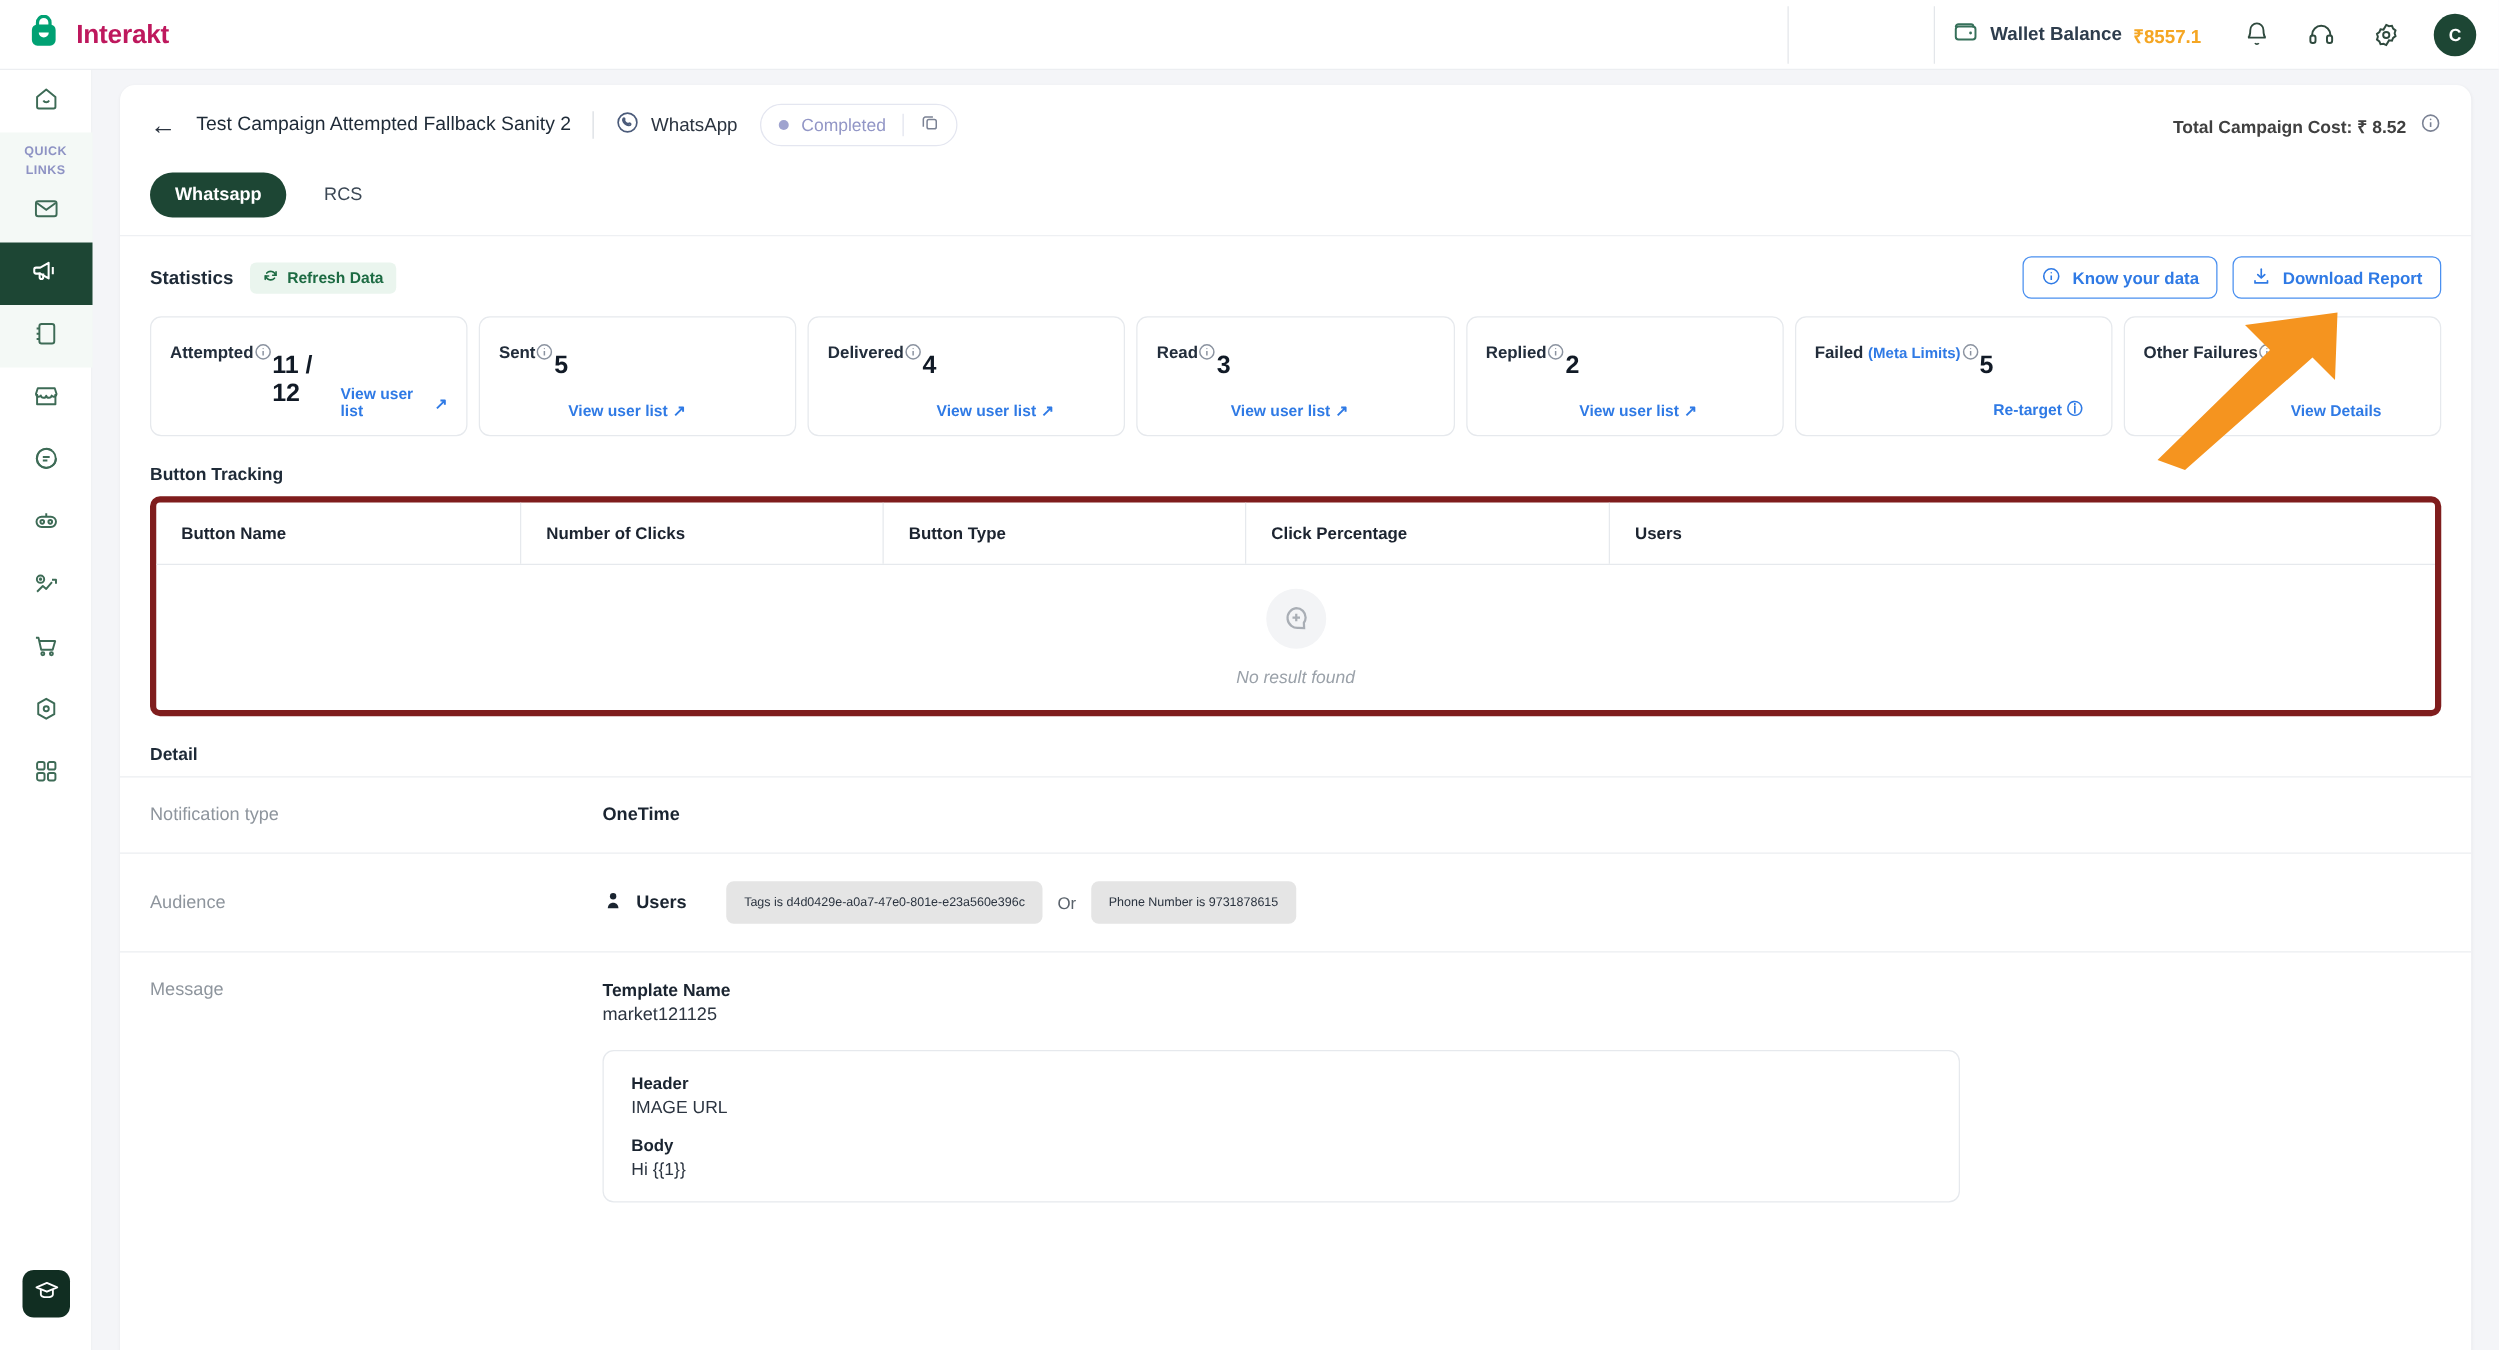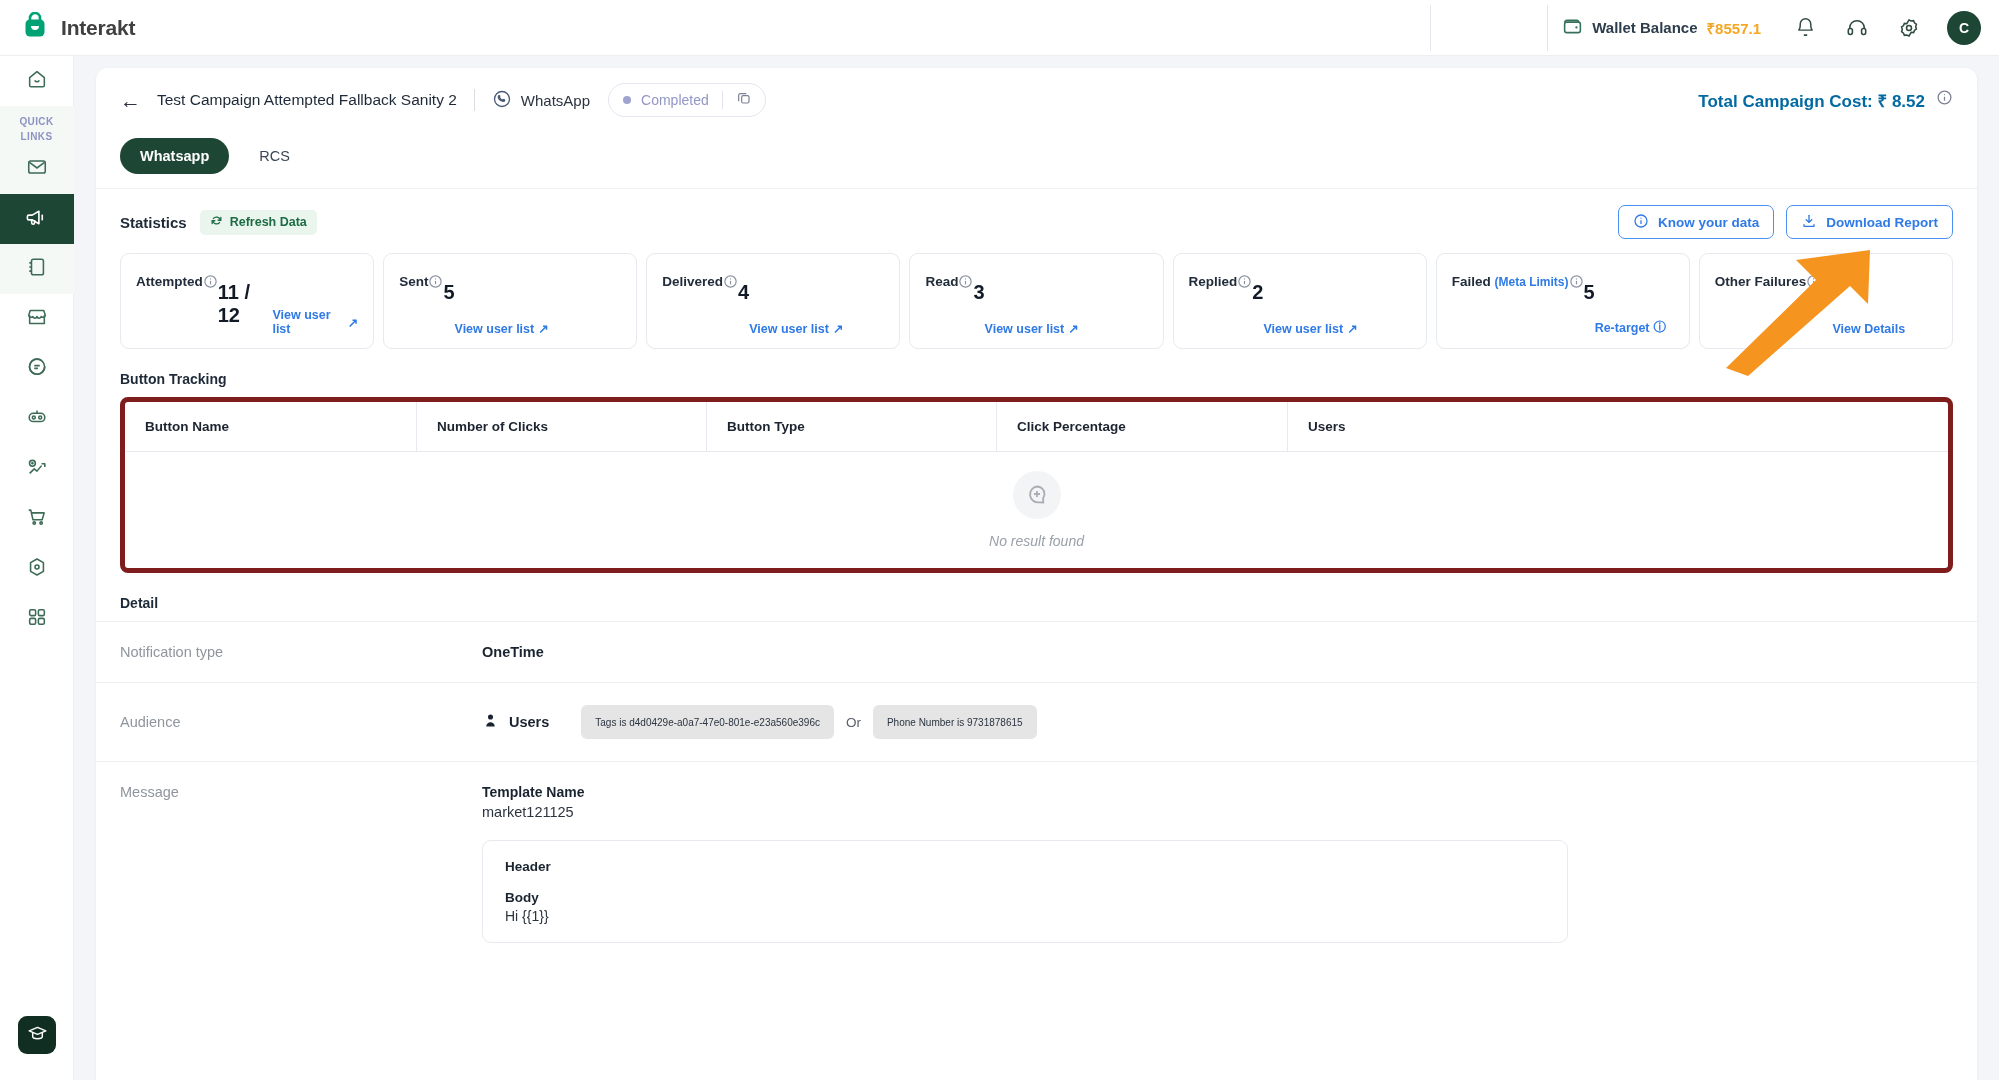--- a/index.html
+++ b/index.html
@@ -10,21 +10,21 @@
     overflow: hidden;
   }
 
   
   .topbar {
     position: absolute; top: 0; left: 0; width: 1999px; height: 56px;
     background: #ffffff; display: flex; align-items: center;
     border-bottom: 1px solid #eceef1; z-index: 30;
   }
   .brand { display: flex; align-items: center; gap: 13px; padding-left: 22px; }
-  .brand-name { font-size: 21px; font-weight: 700; color: #404040; letter-spacing: -0.2px; }
+  .brand-name { font-size: 21px; font-weight: 700; color: #be185d; letter-spacing: -0.2px; }
 
   .topbar-right {
     margin-left: auto; display: flex; align-items: center; height: 56px;
   }
   .white-slot {
     width: 118px; height: 46px; background: #fff;
     border-left: 1px solid #e3e6ea; border-right: 1px solid #e3e6ea;
     margin-right: 14px;
   }
   .wallet {
@@ -80,22 +80,22 @@
   .vbar { width: 1px; height: 22px; background: #d9dde2; margin: 0 17px; }
   .chan { display: flex; align-items: center; gap: 9px; font-size: 15px; color: #2b3440; font-weight: 500; }
   .statuspill {
     margin-left: 18px; display: flex; align-items: center; gap: 10px;
     border: 1px solid #e4e6f0; border-radius: 20px; height: 34px; padding: 0 13px 0 14px;
   }
   .dot { width: 8px; height: 8px; border-radius: 50%; background: #9fa3cf; }
   .status-txt { font-size: 14px; color: #9296c6; }
   .pill-div { width: 1px; height: 18px; background: #e1e3ee; margin: 0 3px; }
   .cost {
-    margin-left: auto; display: flex; align-items: flex-start; gap: 11px;
-    font-size: 17px; font-weight: 700; color: #0369a1;
+    margin-left: auto; display: flex; align-items: center; gap: 11px;
+    font-size: 14px; font-weight: 700; color: #404040;
   }
 
   .tabsrow { display: flex; align-items: center; gap: 10px; padding: 6px 24px 14px 24px; border-bottom: 1px solid #eef0f3; }
   .tab {
     height: 36px; padding: 0 20px; border-radius: 20px; display: flex; align-items: center;
     font-size: 14.5px; color: #3b4754; cursor: pointer; font-weight: 500;
   }
   .tab.on { background: #1d4634; color: #fff; font-weight: 600; }
 
   
@@ -562,20 +562,21 @@
       <div class="chip">Phone Number is 9731878615</div>
     </div>
 
     <div class="drow" style="align-items:flex-start">
       <div class="dlabel">Message</div>
       <div>
         <div class="tpl-lbl">Template Name</div>
         <div class="tpl-val">market121125</div>
         <div class="msgbox">
           <div class="mb-lbl">Header</div>
+          <div class="mb-val">IMAGE URL</div>
           <div class="mb-gap"></div>
           <div class="mb-lbl">Body</div>
           <div class="mb-val">Hi {{1}}</div>
         </div>
       </div>
     </div>
 
   </div>
 </div>
 

